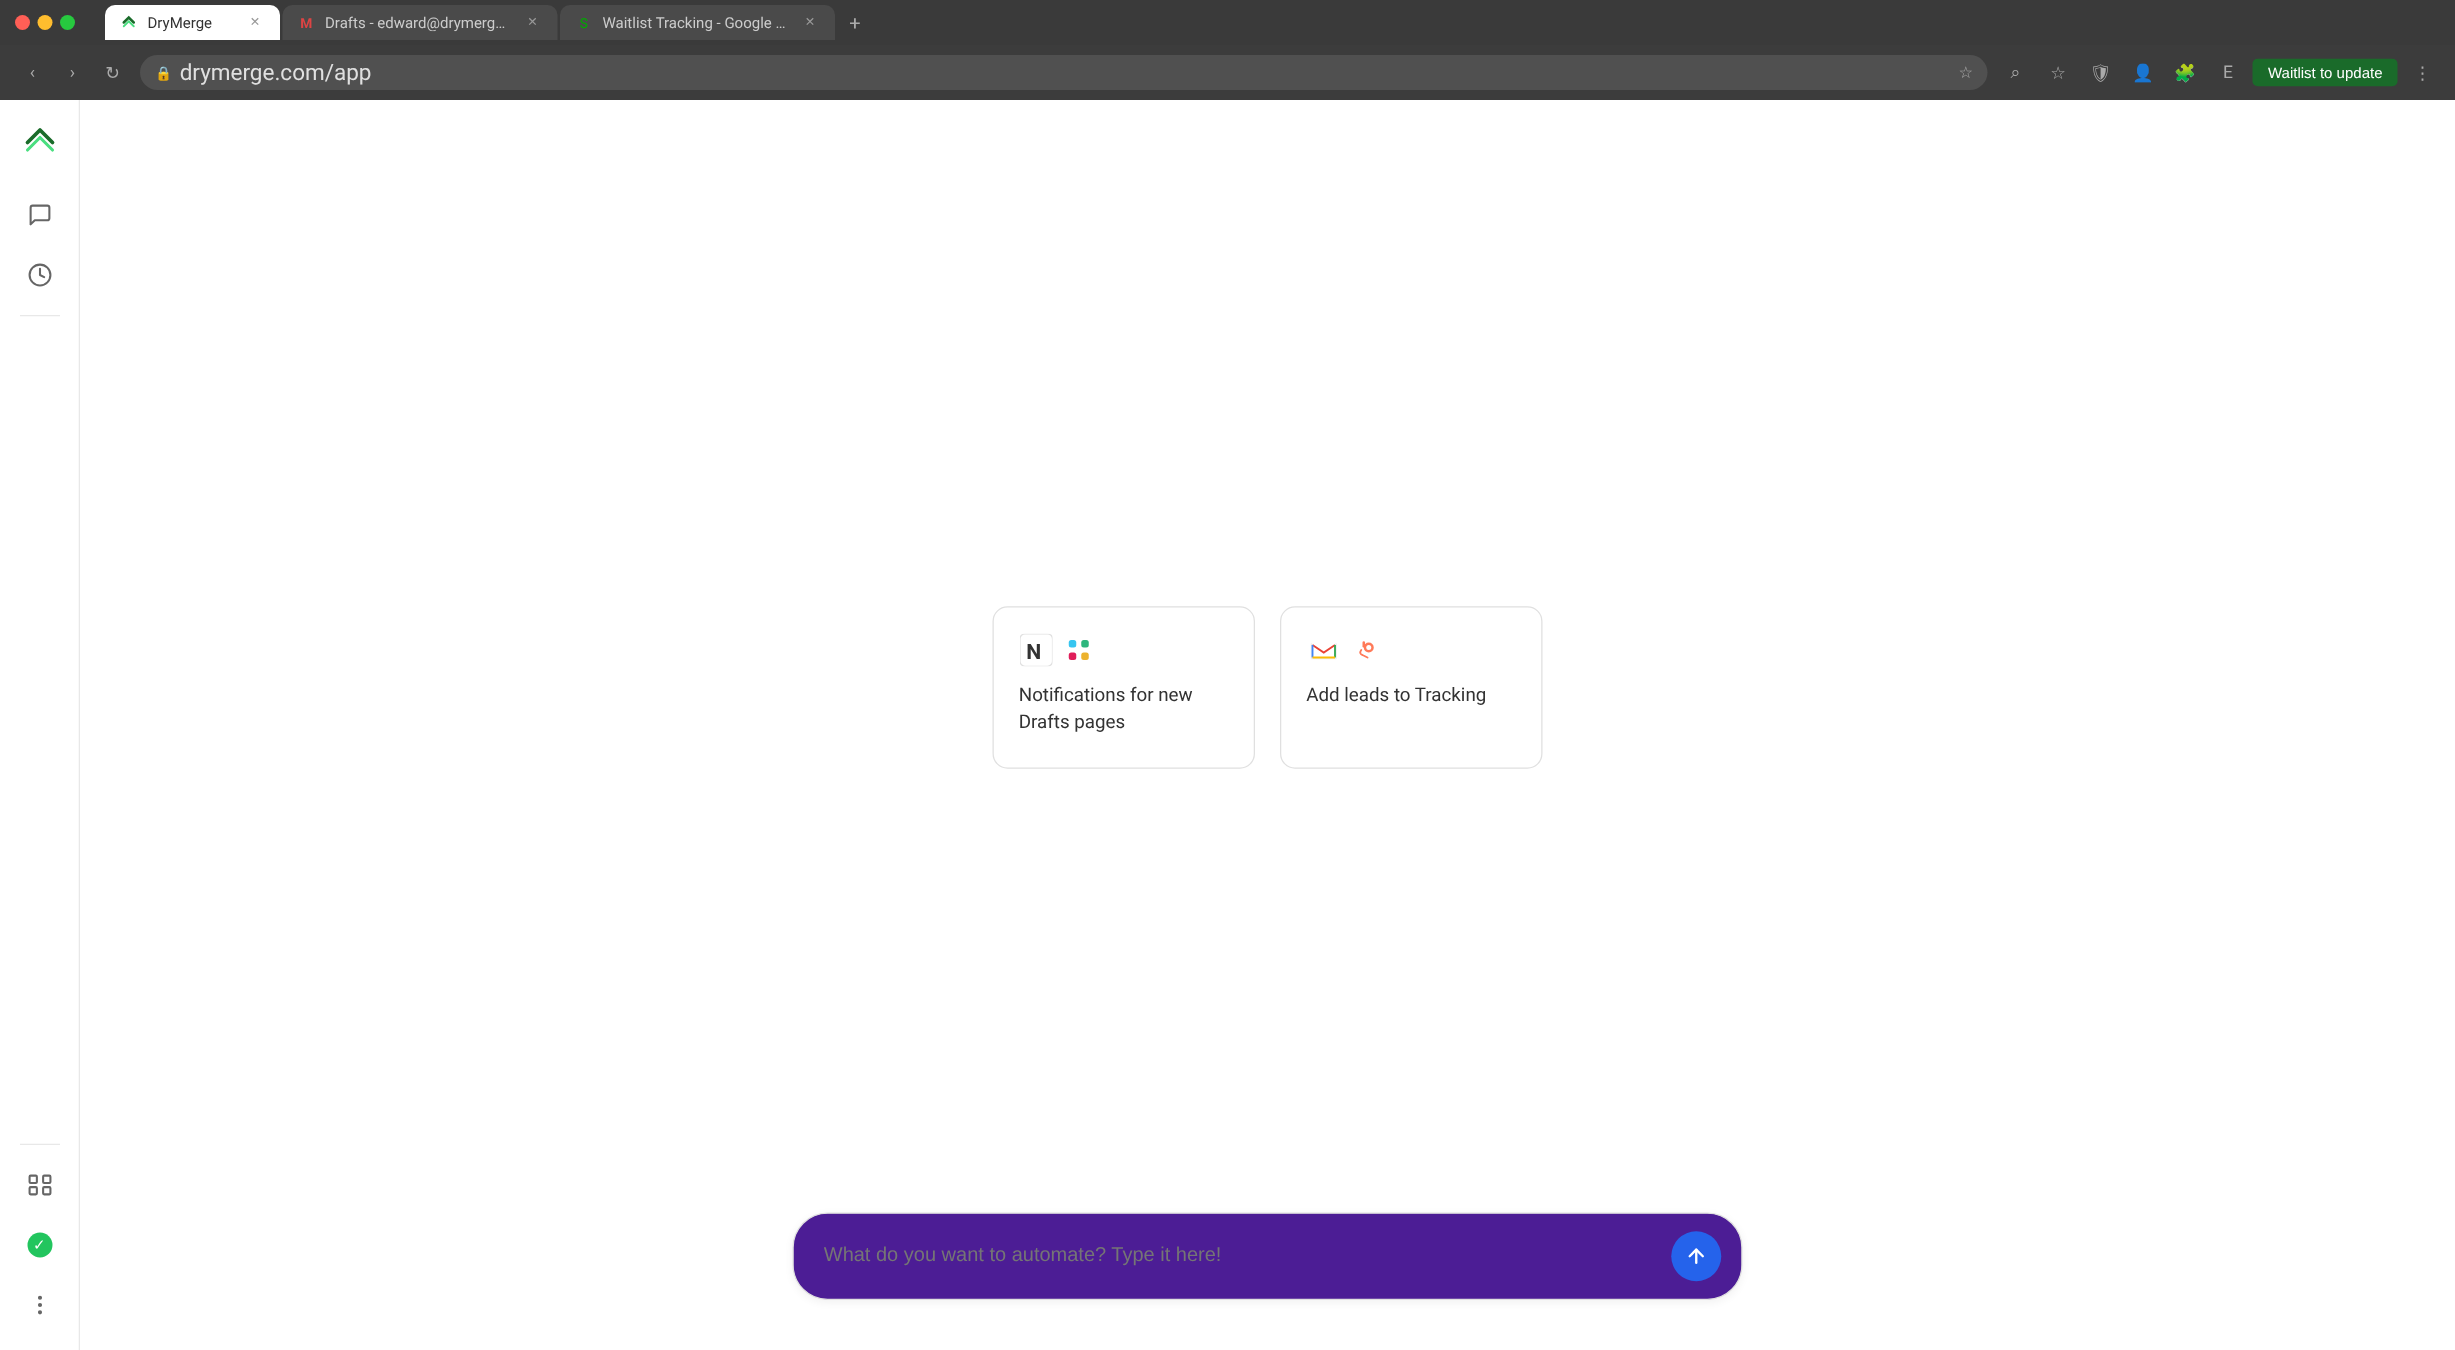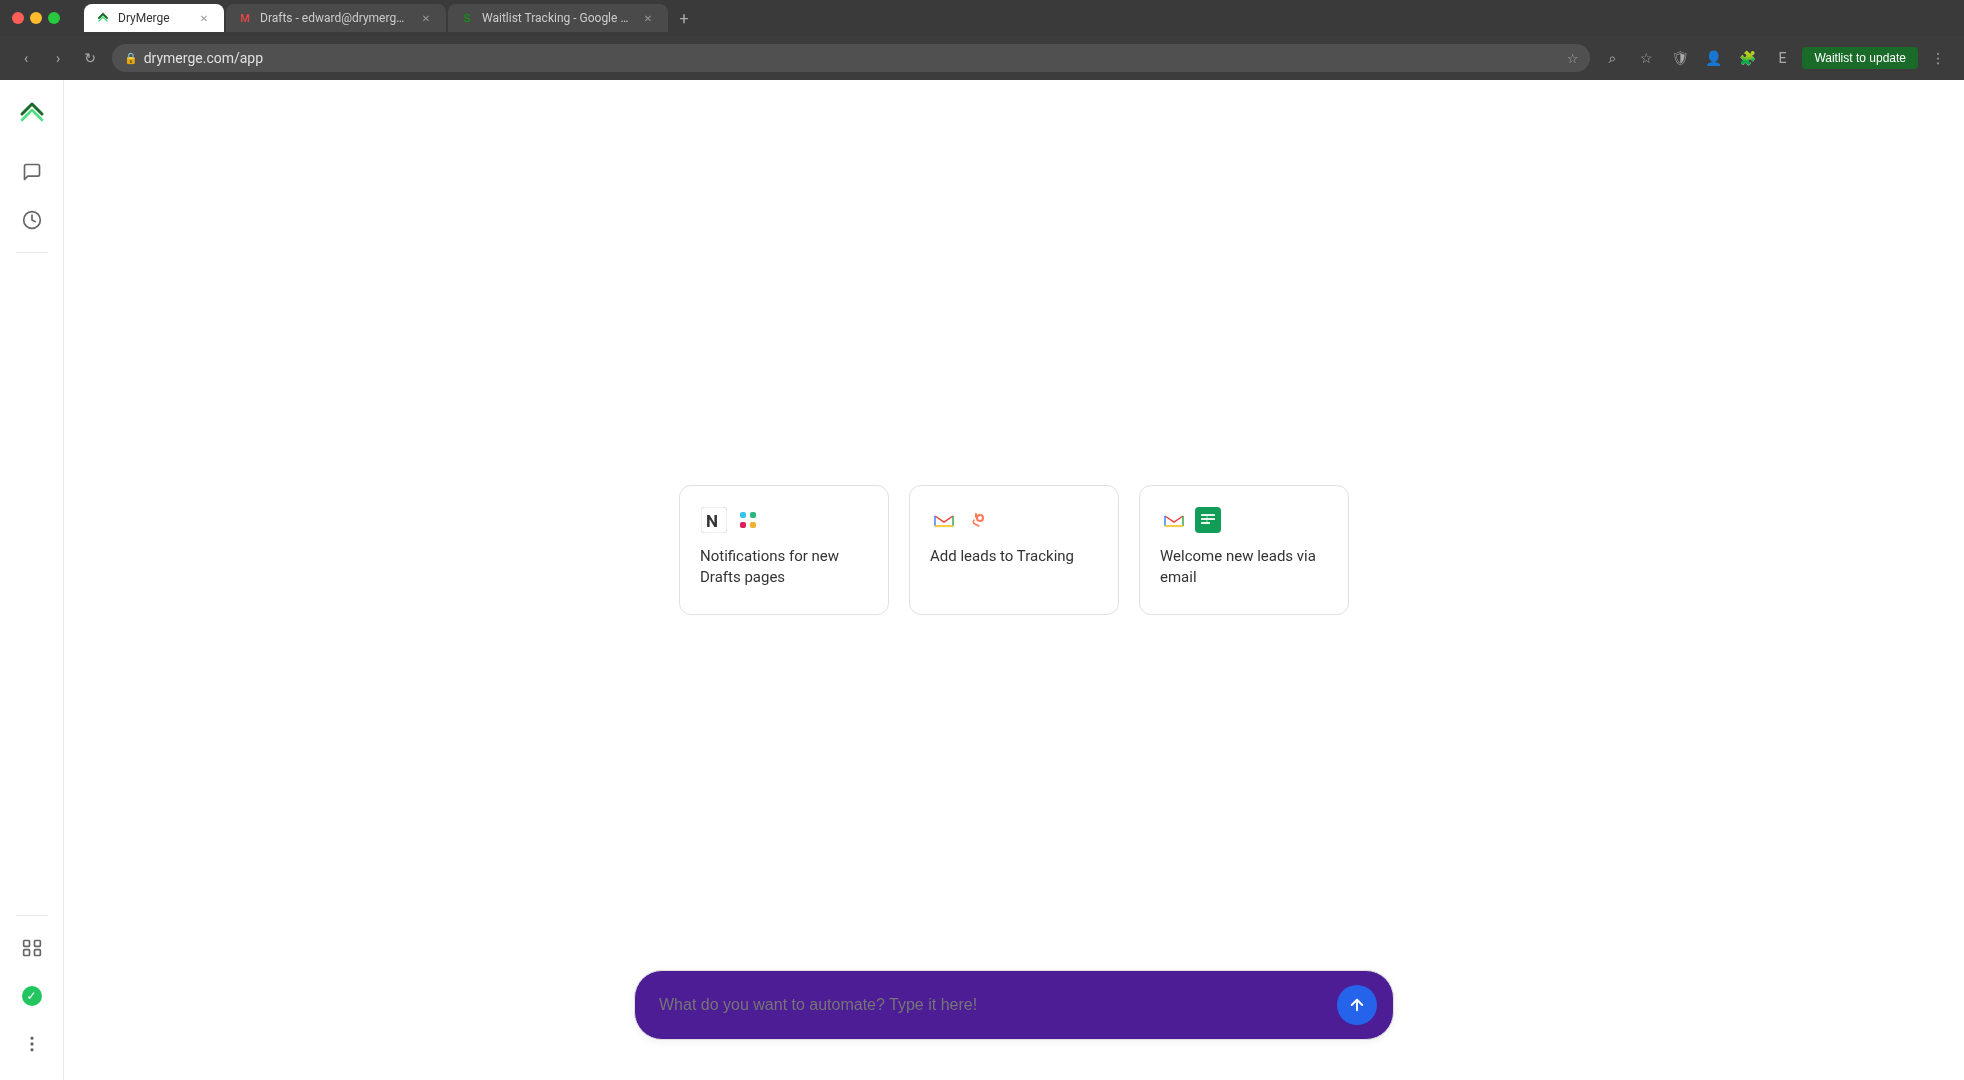--- a/index.html
+++ b/index.html
@@ -160,21 +160,21 @@
       display: flex;
       align-items: center;
       padding: 0 12px;
       gap: 6px;
       color: #fff;
       font-size: 13px;
     }
 
     .address-bar-url {
       flex: 1;
-      font-size: 14px;
+      font-size: 18px;
       color: #e0e0e0;
     }
 
     .address-bar-icons {
       display: flex;
       gap: 4px;
       align-items: center;
     }
 
     .address-bar-icon {
@@ -577,45 +577,20 @@
               <circle cx="15" cy="11" r="4" fill="#FF7A59"></circle>
               <circle cx="15" cy="11" r="2" fill="#fff"></circle>
               <rect x="10" y="6" width="2" height="5" rx="1" fill="#FF7A59"></rect>
               <path d="M9 13 Q7 16 10 17 L14 19" stroke="#FF7A59" stroke-width="1.5" fill="none" stroke-linecap="round"></path>
             </svg>
           </span>
         </div>
         <div class="card-text">Add leads to Tracking</div>
       </div>
 
-      <div class="suggestion-card">
-        <div class="card-icons">
-
-          <span class="card-icon">
-            <svg width="26" height="26" viewBox="0 0 26 26" fill="none">
-              <rect width="26" height="26" rx="4" fill="#fff"></rect>
-              <path d="M4 9 L13 15 L22 9" stroke="#EA4335" stroke-width="1.5" fill="none"></path>
-              <line x1="4" y1="9" x2="4" y2="19" stroke="#4285F4" stroke-width="1.5"></line>
-              <line x1="22" y1="9" x2="22" y2="19" stroke="#34A853" stroke-width="1.5"></line>
-              <line x1="4" y1="19" x2="22" y2="19" stroke="#FBBC05" stroke-width="1.5"></line>
-            </svg>
-          </span>
-
-          <span class="card-icon">
-            <svg width="26" height="26" viewBox="0 0 26 26" fill="none">
-              <rect width="26" height="26" rx="4" fill="#0F9D58"></rect>
-              <rect x="6" y="7" width="14" height="2" rx="0.5" fill="white" opacity="0.9"></rect>
-              <rect x="6" y="11" width="14" height="2" rx="0.5" fill="white" opacity="0.9"></rect>
-              <rect x="6" y="15" width="9" height="2" rx="0.5" fill="white" opacity="0.9"></rect>
-              <line x1="12" y1="7" x2="12" y2="17" stroke="white" stroke-width="0.8" opacity="0.7"></line>
-            </svg>
-          </span>
-        </div>
-        <div class="card-text">Welcome new leads via email</div>
-      </div>
 
     </div>
 
     <div class="chat-input-container">
       <input class="chat-input" type="text" placeholder="What do you want to automate? Type it here!" style="">
       <button class="chat-send-btn">
         <svg width="18" height="18" viewBox="0 0 24 24" fill="none" stroke="white" stroke-width="2.5" stroke-linecap="round" stroke-linejoin="round">
           <line x1="12" y1="19" x2="12" y2="5"></line>
           <polyline points="5 12 12 5 19 12"></polyline>
         </svg>

